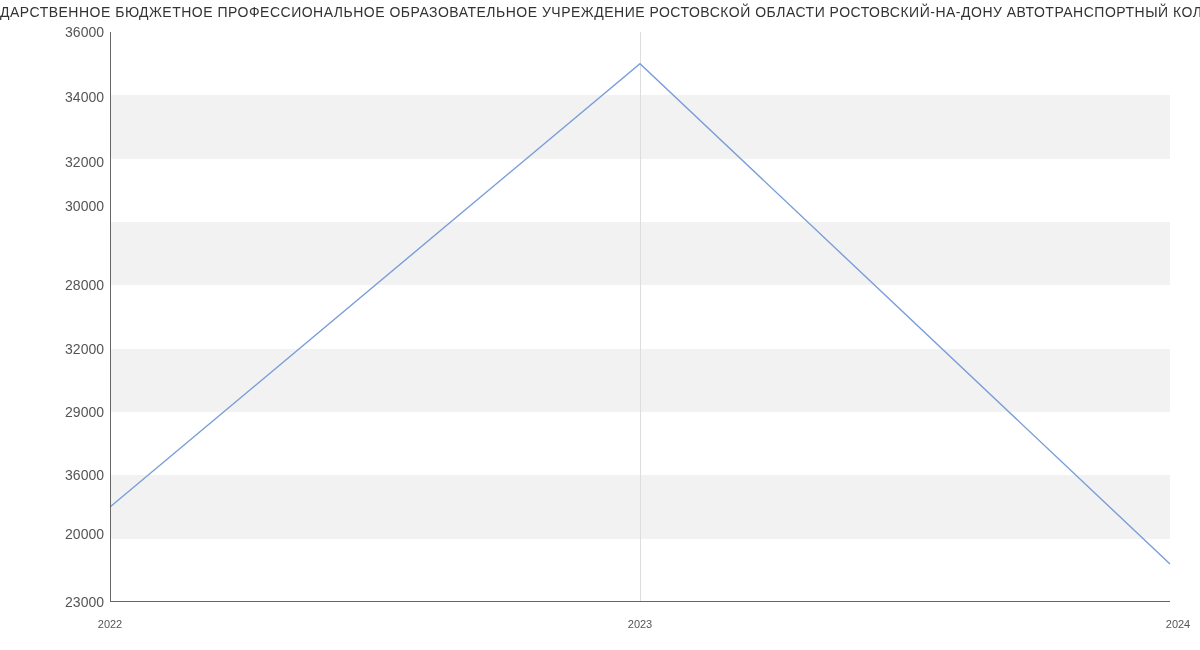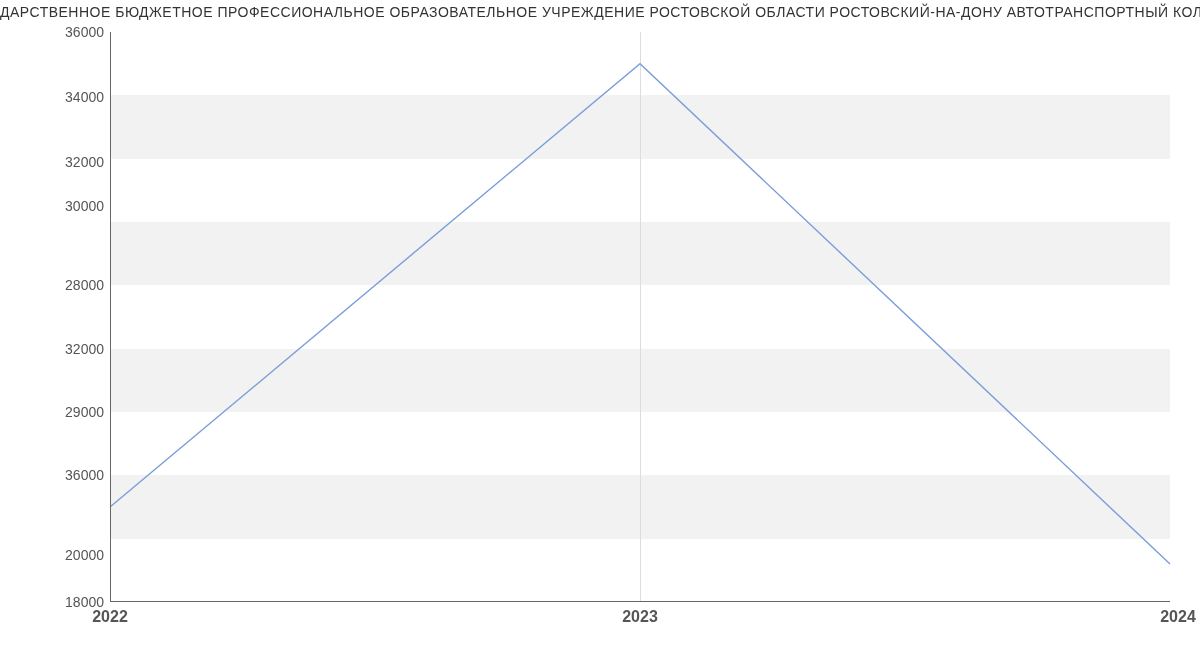--- a/index.html
+++ b/index.html
@@ -50,26 +50,25 @@
     right: 100%;
     margin-right: 6px;
     transform: translateY(-50%);
     font-size: 14px;
     color: #555;
     white-space: nowrap;
   }
   .x-tick-label {
     position: absolute;
     top: 100%;
-    margin-top: 6px;
+    margin-top: 16px;
     transform: translateX(-50%);
-    font-size: 16px;
+    font-size: 11px;
     color: #555;
     white-space: nowrap;
-    font-weight: bold;
   }
   .vgrid {
     position: absolute;
     top: 0;
     height: 100%;
     width: 1px;
     background: #ddd;
   }
   svg.line-series {
     position: absolute;
@@ -101,22 +100,22 @@
     <div class="vgrid" style="left: 530px;"></div>
       <svg class="line-series" viewBox="0 0 1060 570" preserveAspectRatio="none">
       <path id="series-path" d="M0 475 L530 31.66666666666663 L1060 532 "></path>
     </svg>
   </div>
 
   <div class="axis-line" style="left:0;top:0;width:1px;height:100%;"></div>
   <div class="axis-line" style="left:0;bottom:0;width:100%;height:1px;"></div>
 
   <div id="y-ticks">
-      <div class="y-tick-label" style="top: 570px;">18000</div>
-      <div class="y-tick-label" style="top: 523px; margin-left: 10px;">20000</div>
+      <div class="y-tick-label" style="top: 570px;">23000</div>
+      <div class="y-tick-label" style="top: 502px; margin-left: 10px;">20000</div>
       <div class="y-tick-label" style="top: 443.333px;">36000</div>
       <div class="y-tick-label" style="top: 380px;">29000</div>
       <div class="y-tick-label" style="top: 316.667px;">32000</div>
       <div class="y-tick-label" style="top: 253.333px; text-align: center;">28000</div>
       <div class="y-tick-label" style="top: 174px;">30000</div>
       <div class="y-tick-label" style="top: 130px;">32000</div>
       <div class="y-tick-label" style="top: 65px;">34000</div>
       <div class="y-tick-label" style="top: 0px;">36000</div>
     </div>
   <div id="x-ticks">

